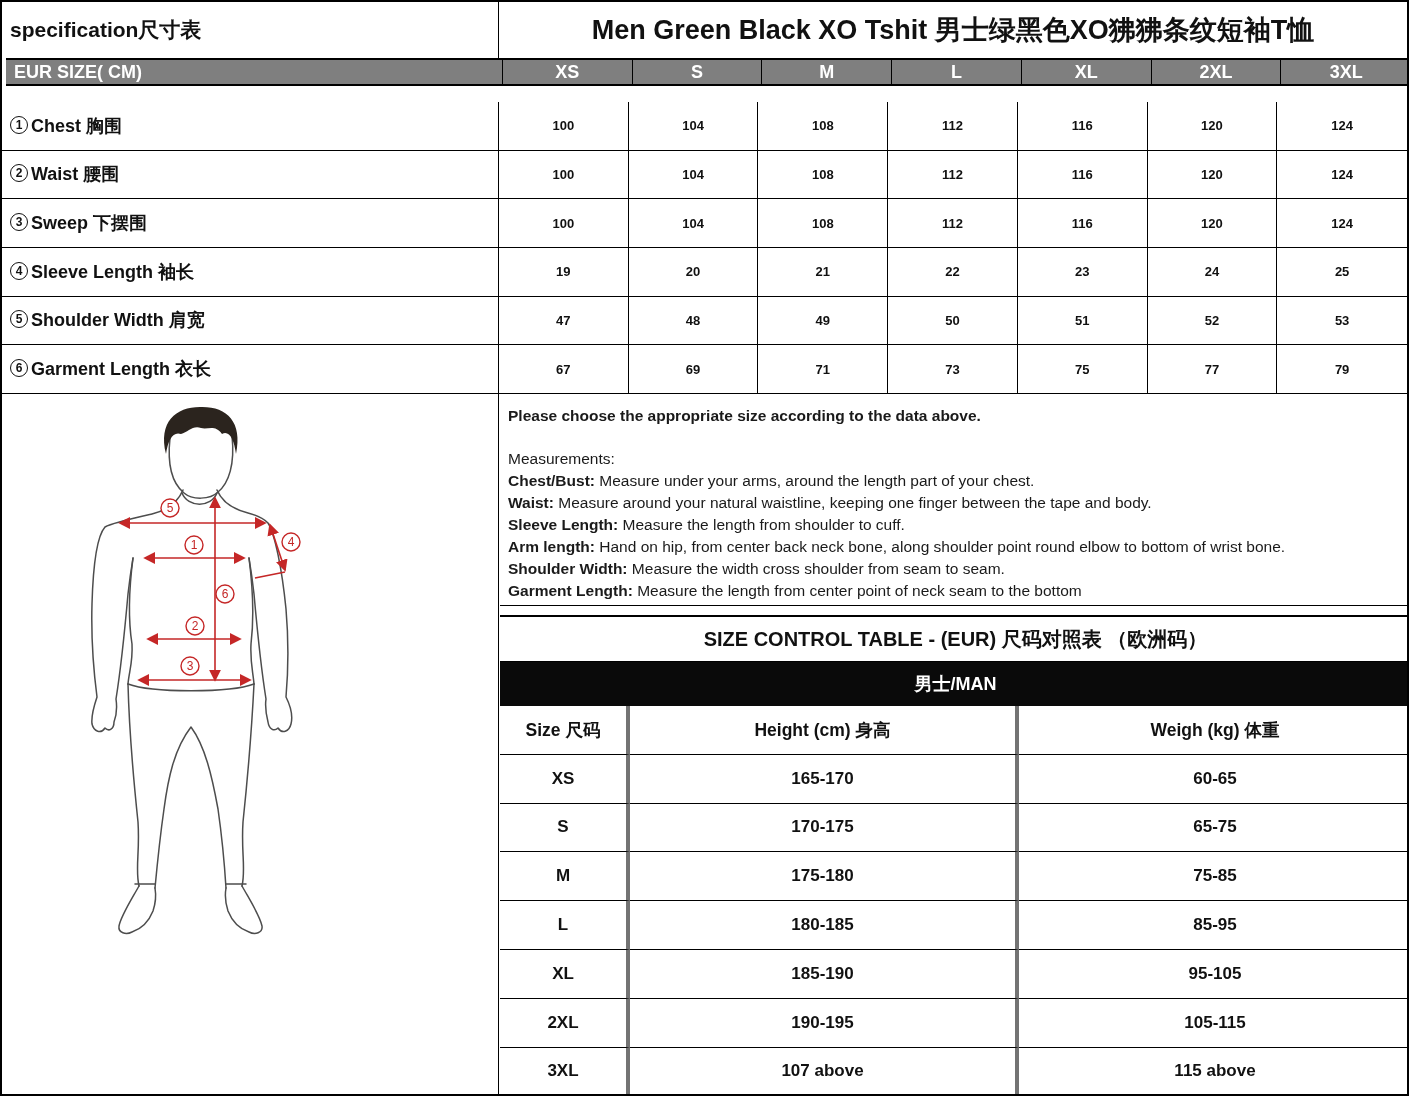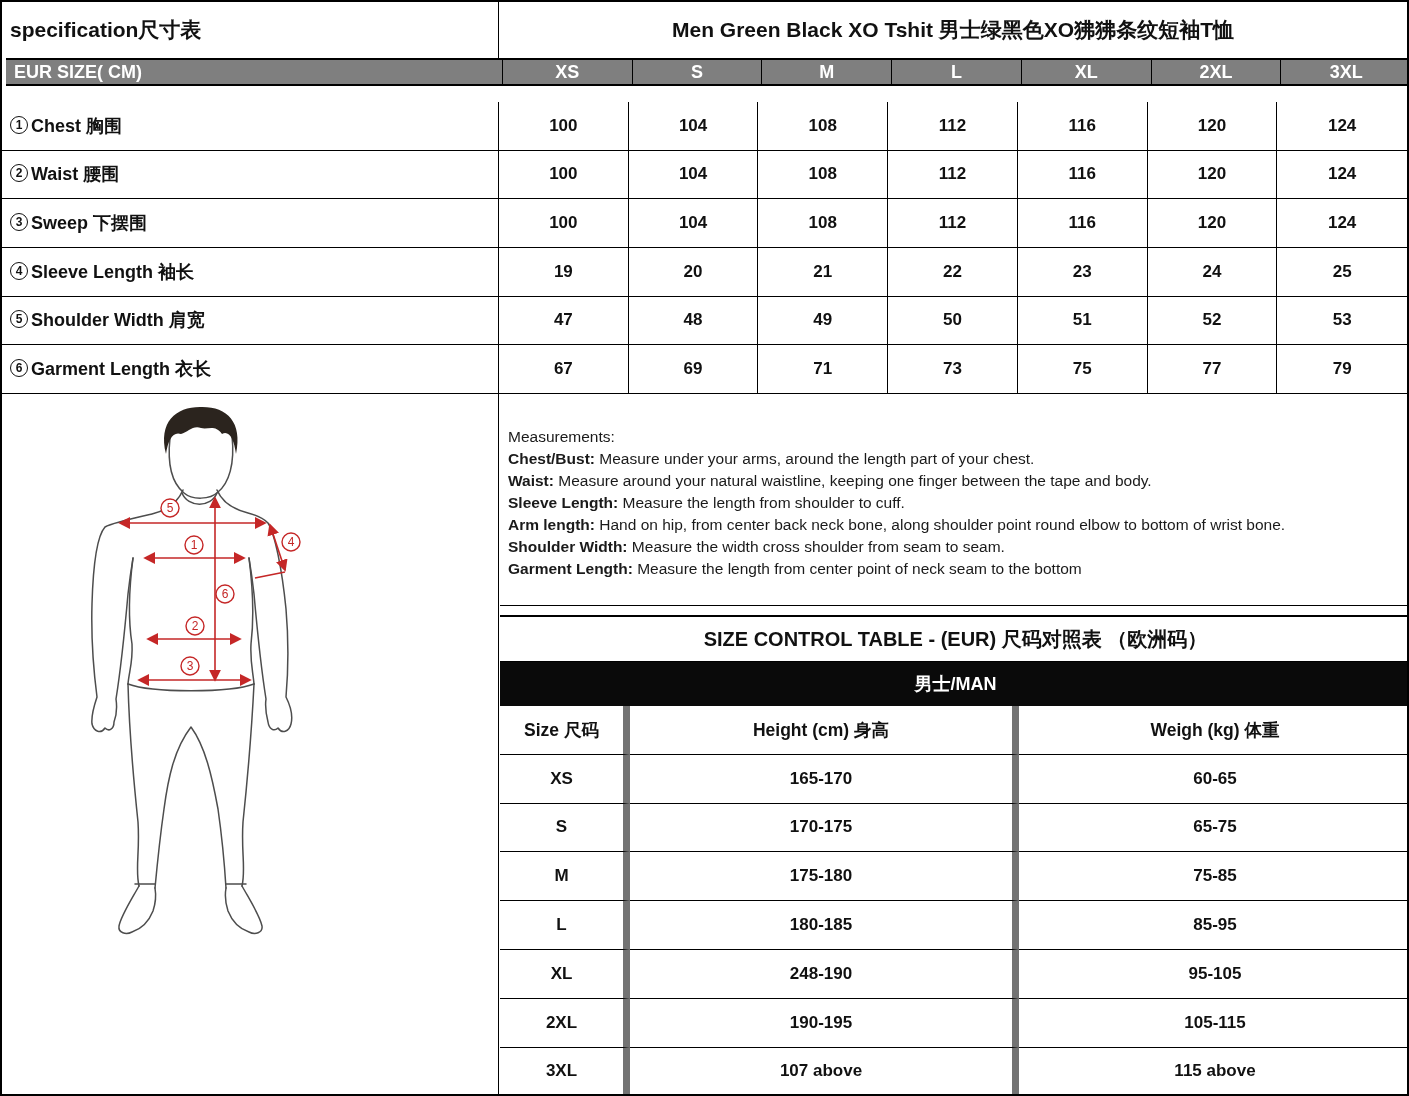--- a/index.html
+++ b/index.html
@@ -6,53 +6,53 @@
   .sheet{
     position:relative;width:1409px;height:1096px;background:#fff;
     font-family:"Liberation Sans","DejaVu Sans",sans-serif;color:#111;
     border:2px solid #000;box-sizing:border-box;overflow:hidden;
   }
   .sheet *{box-sizing:border-box;}
 
   
   .title-row{position:absolute;left:0;top:0;width:100%;height:56px;display:grid;grid-template-columns:497px 1fr;}
   .title-left{display:flex;align-items:center;padding-left:8px;font-size:21px;font-weight:700;border-right:1px solid #000;}
-  .title-right{display:flex;align-items:center;justify-content:center;font-size:21px;font-weight:700;}
+  .title-right{display:flex;align-items:center;justify-content:center;font-size:27px;font-weight:700;}
 
   .gray-row{position:absolute;left:4px;top:56px;width:100%;height:28px;display:grid;grid-template-columns:497px repeat(7,1fr);
     background:#7f7f7f;color:#fff;font-weight:700;font-size:18px;border-top:2px solid #000;border-bottom:2px solid #000;}
   .gray-row .corner{display:flex;align-items:center;padding-left:8px;border-right:1px solid #000;}
   .gray-row .size-cell{display:flex;align-items:center;justify-content:center;border-right:1px solid #000;}
   .gray-row .size-cell:last-child{border-right:none;}
 
   .spec-rows{position:absolute;left:0;top:100px;width:100%;display:grid;
     grid-template-columns:497px repeat(7,1fr);grid-auto-rows:48.65px;font-size:18px;font-weight:700;}
   .spec-rows .label-cell{display:flex;align-items:center;padding-left:8px;border-right:1px solid #000;border-bottom:1px solid #000;}
-  .spec-rows .val-cell{display:flex;align-items:center;justify-content:center;border-right:1px solid #000;border-bottom:1px solid #000;font-size:17px;}
+  .spec-rows .val-cell{display:flex;align-items:center;justify-content:center;border-right:1px solid #000;border-bottom:1px solid #000;font-size:13px;}
   .spec-rows .val-cell.last{border-right:none;}
   .circ{display:inline-flex;align-items:center;justify-content:center;width:18px;height:18px;border:1.5px solid #111;
     border-radius:50%;font-size:12px;font-weight:700;margin-right:3px;flex:none;transform:translateY(-1px);}
 
   
   .figure-panel{position:absolute;left:0;top:392px;width:497px;height:702px;border-right:1px solid #000;background:#fff;}
 
   
   .instructions{position:absolute;left:498px;top:392px;width:911px;height:212px;border-bottom:1px solid #000;
     padding:11px 10px 0 8px;font-size:15.5px;line-height:22px;color:#1a1a1a;}
   .instructions .intro{font-weight:700;}
   .instructions .m-head{font-weight:400;margin-top:21px;}
   .instructions .item b{font-weight:700;margin-top:47px;}
 
   
   .size-control{position:absolute;left:498px;top:613px;width:911px;height:481px;border-top:2px solid #000;}
   .sc-title{height:45px;display:flex;align-items:center;justify-content:center;font-size:20px;font-weight:700;border-bottom:1px solid #000;}
   .sc-bar{height:44px;background:#0a0a0a;color:#fff;display:flex;align-items:center;justify-content:center;font-size:18px;font-weight:700;}
   .sc-grid{display:grid;grid-template-columns:130px 389px 1fr;grid-auto-rows:48.8px;font-weight:700;font-size:17px;}
   .sc-grid .c{display:flex;align-items:center;justify-content:center;border-bottom:1px solid #000;}
-  .sc-grid .c.b1,.sc-grid .c.b2{border-right:7px solid #737373;}
+  .sc-grid .c.b1,.sc-grid .c.b2{border-right:4px solid #737373;}
   .sc-grid .hc{font-size:17.5px;}
 </style>
 </head>
 <body>
 
 <div class="sheet">
 
   <div class="title-row">
     <div class="title-left">specification尺寸表</div>
     <div class="title-right">Men Green Black XO Tshit 男士绿黑色XO狒狒条纹短袖T恤</div>
@@ -197,20 +197,21 @@
         <text x="223" y="204" fill="#c52727">6</text>
         <circle cx="193" cy="232" r="9" fill="#fff" stroke="#c52727" stroke-width="1.4"></circle>
         <text x="193" y="236" fill="#c52727">2</text>
         <circle cx="188" cy="272" r="9" fill="#fff" stroke="#c52727" stroke-width="1.4"></circle>
         <text x="188" y="276" fill="#c52727">3</text>
       </g>
     </svg>
   </div>
 
   <div class="instructions">
+    <div class="intro">Please choose the appropriate size according to the data above.</div>
     <div class="m-head">Measurements:</div>
     <div id="instr-list">
         <div class="item"><b>Chest/Bust:</b><span> Measure under your arms, around the length part of your chest.</span></div>
         <div class="item"><b>Waist:</b><span> Measure around your natural waistline, keeping one finger between the tape and body.</span></div>
         <div class="item"><b>Sleeve Length:</b><span> Measure the length from shoulder to cuff.</span></div>
         <div class="item"><b>Arm length:</b><span> Hand on hip, from center back neck bone, along shoulder point round elbow to bottom of wrist bone.</span></div>
         <div class="item"><b>Shoulder Width:</b><span> Measure the width cross shoulder from seam to seam.</span></div>
         <div class="item"><b>Garment Length:</b><span> Measure the length from center point of neck seam to the bottom</span></div>
       </div>
   </div>
@@ -228,21 +229,21 @@
         <div class="c b1">S</div>
         <div class="c b2">170-175</div>
         <div class="c b3">65-75</div>
         <div class="c b1">M</div>
         <div class="c b2">175-180</div>
         <div class="c b3">75-85</div>
         <div class="c b1">L</div>
         <div class="c b2">180-185</div>
         <div class="c b3">85-95</div>
         <div class="c b1">XL</div>
-        <div class="c b2">248-190</div>
+        <div class="c b2">185-190</div>
         <div class="c b3">95-105</div>
         <div class="c b1">2XL</div>
         <div class="c b2">190-195</div>
         <div class="c b3">105-115</div>
         <div class="c b1">3XL</div>
         <div class="c b2">107 above</div>
         <div class="c b3">115 above</div>
       </div>
   </div>
 

